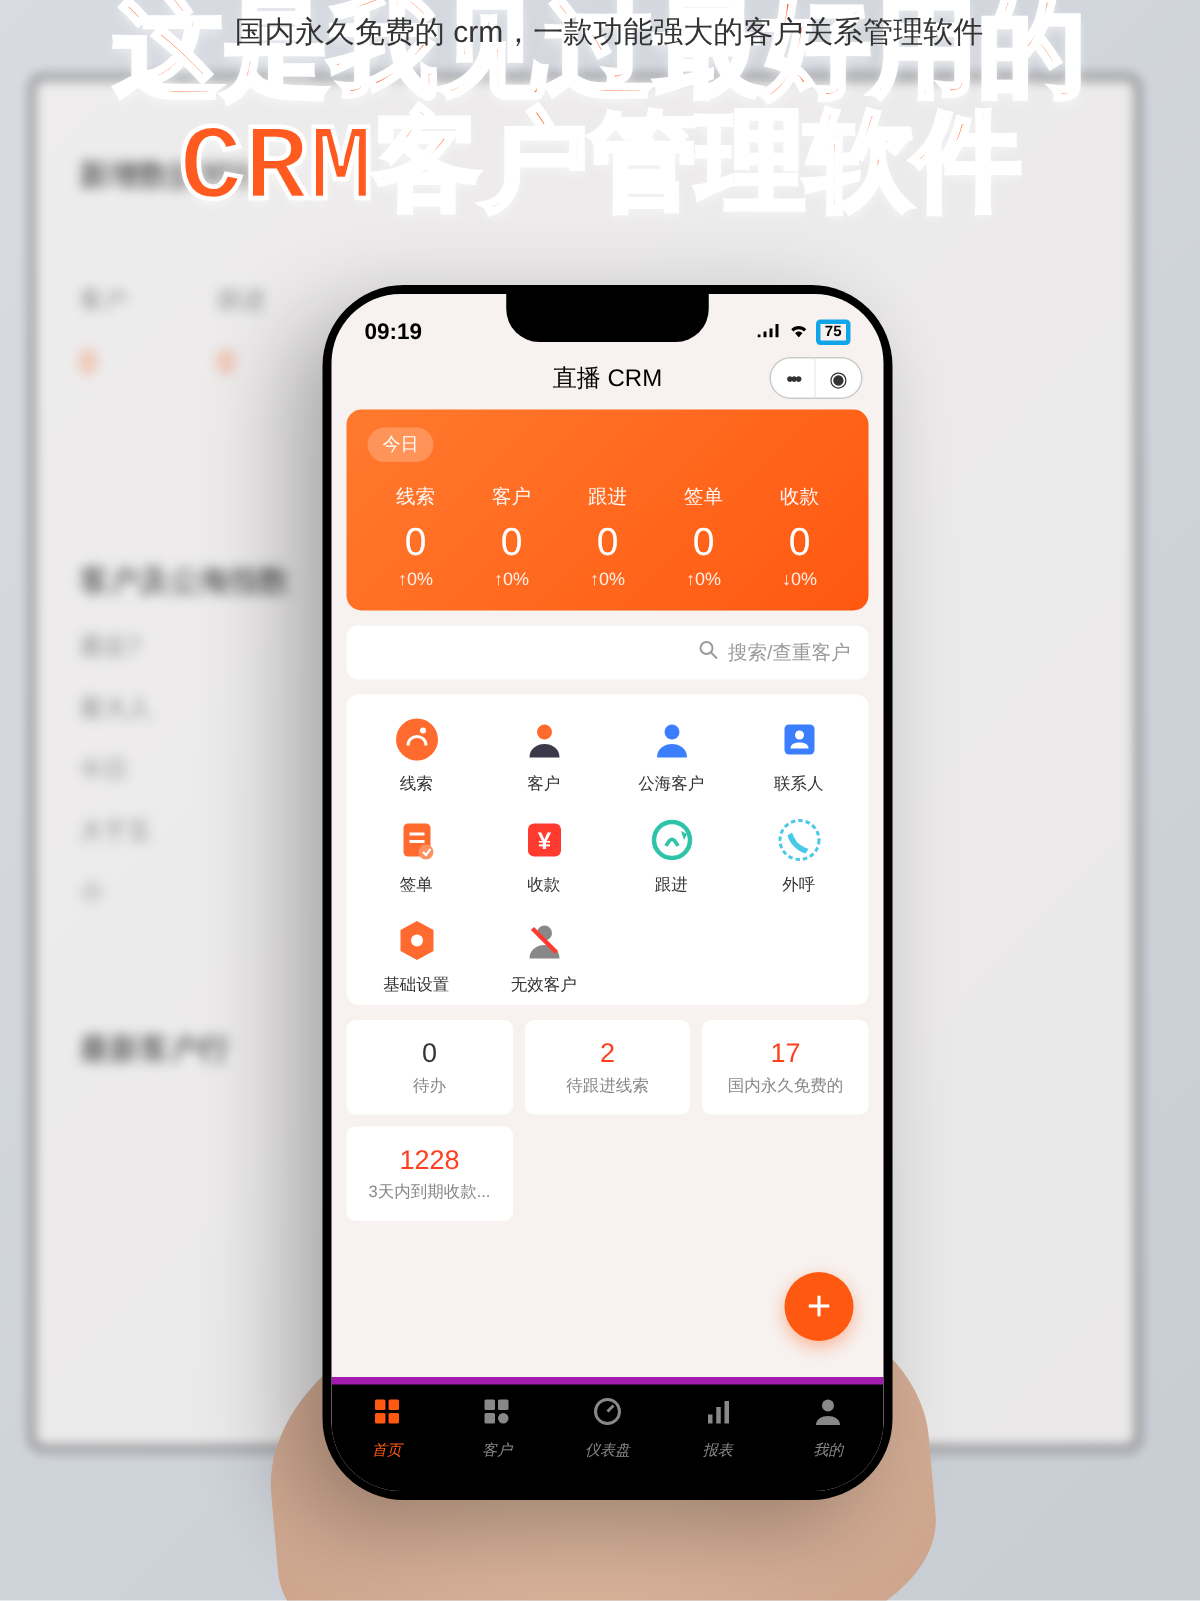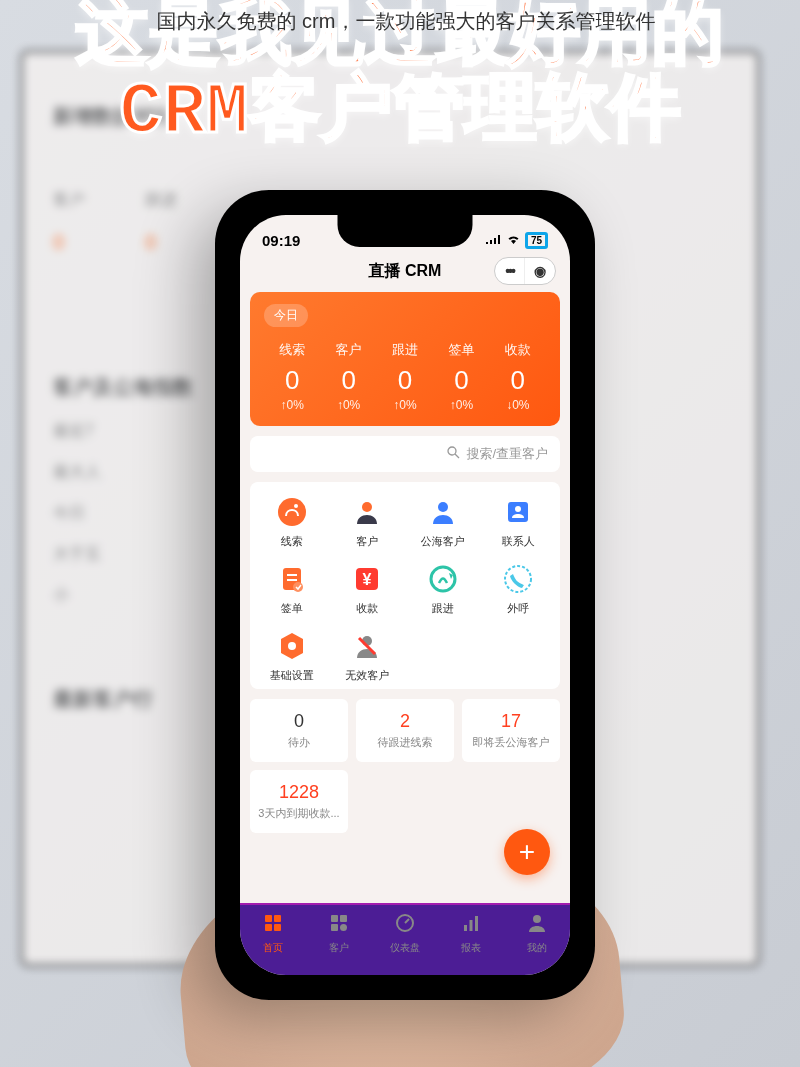--- a/index.html
+++ b/index.html
@@ -49,21 +49,21 @@
     }
 
     .phone {
       position: absolute;
       top: 190px;
       left: 215px;
       width: 380px;
       height: 810px;
       background: #000;
       border-radius: 54px;
-      padding: 25px;
+      padding: 6px;
       z-index: 5;
       box-shadow: -20px 20px 60px rgba(0,0,0,0.3);
     }
     .phone-screen {
       width: 100%; height: 100%;
       background: #f7f2f0;
       border-radius: 46px;
       overflow: hidden;
       position: relative;
     }
@@ -89,21 +89,21 @@
     .status-right { display: flex; align-items: center; gap: 4px; font-size: 12px; }
     .battery-pill { border: 3px solid #0ea5e9; border-radius: 3px; padding: 0 3px; font-size: 10px; }
 
     .mp-header {
       display: flex;
       justify-content: center;
       align-items: center;
       position: relative;
       padding: 6px 14px 10px;
       font-size: 16px;
-      font-weight: 700;
+      font-weight: 400;
     }
     .capsule {
       position: absolute;
       right: 14px; top: 2px;
       display: flex;
       border: 1px solid #ccc;
       border-radius: 16px;
       overflow: hidden;
       background: #fff;
     }
@@ -203,24 +203,25 @@
       border-radius: 50%;
       color: #fff;
       display: flex; align-items: center; justify-content: center;
       font-size: 28px;
       box-shadow: 0 4px 12px rgba(255,88,16,0.4);
     }
 
     .tabbar {
       position: absolute;
       bottom: 0; left: 0; right: 0;
-      background: #4c1d95;
-      border-top: 2px solid #a21caf;
+      background: #000000;
+      border-top: 5px solid #a21caf;
       display: flex;
       padding: 8px 0 20px;
+      font-style: italic;
     }
     .tab {
       flex: 1;
       display: flex;
       flex-direction: column;
       align-items: center;
       gap: 3px;
       font-size: 10px;
       color: #888;
     }
@@ -445,21 +446,21 @@
         <div class="stat-card">
           <div class="stat-num zero">0</div>
           <div class="stat-lbl">待办</div>
         </div>
         <div class="stat-card">
           <div class="stat-num red">2</div>
           <div class="stat-lbl">待跟进线索</div>
         </div>
         <div class="stat-card">
           <div class="stat-num red">17</div>
-          <div class="stat-lbl">即将丢公海客户</div>
+          <div class="stat-lbl">国内永久免费的</div>
         </div>
         <div class="stat-card">
           <div class="stat-num red">1228</div>
           <div class="stat-lbl">3天内到期收款...</div>
         </div>
       </div>
 
     <div class="fab">
       <span>+</span>
     </div>

